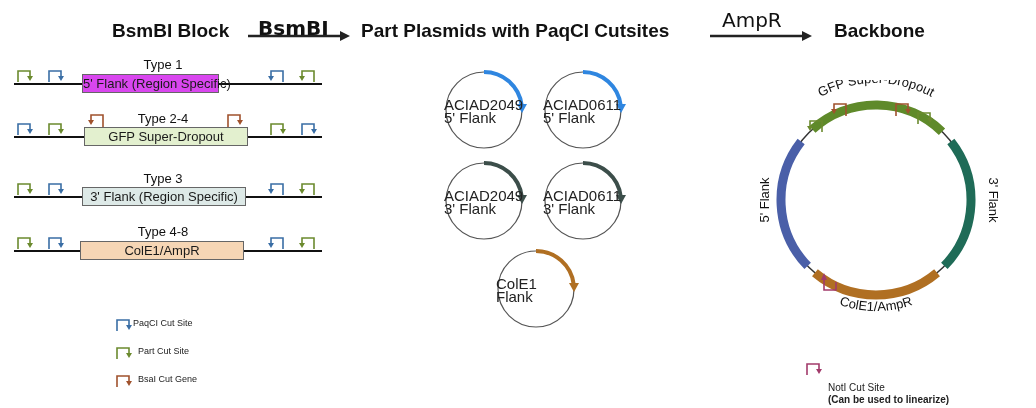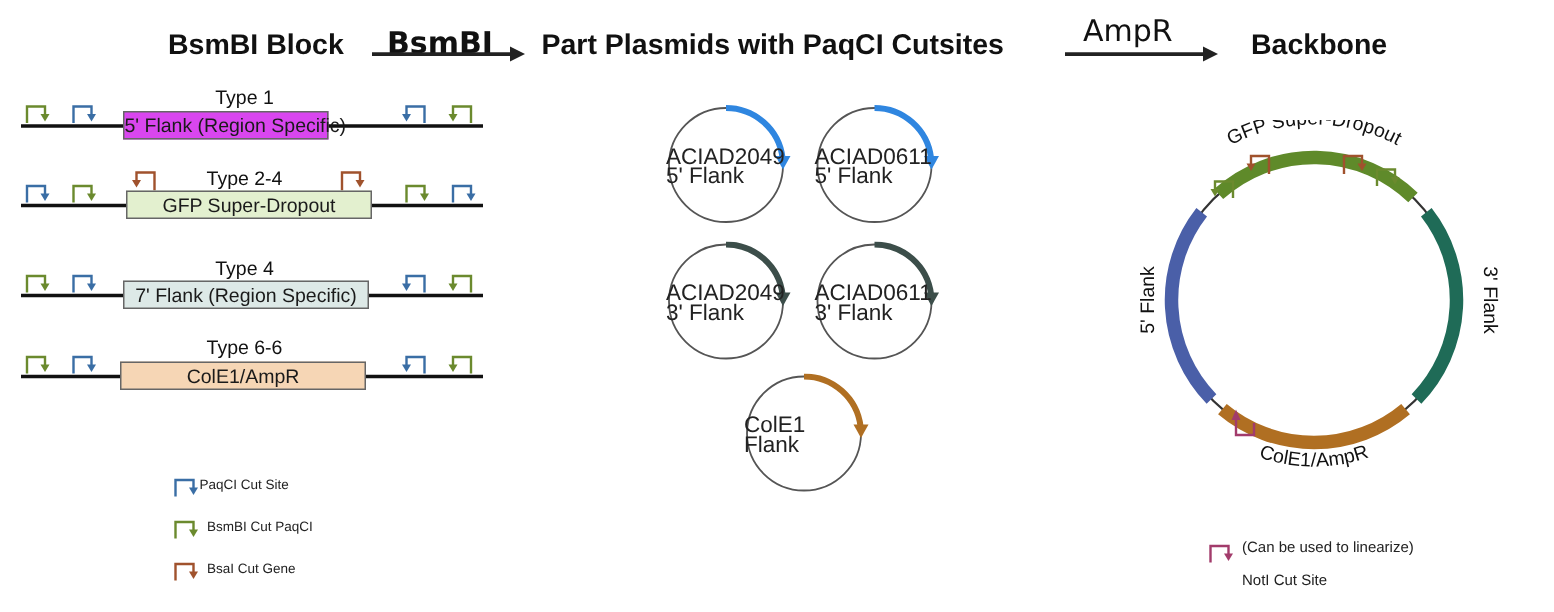--- a/index.html
+++ b/index.html
@@ -29,22 +29,22 @@
 </svg>
 <div class="abs enzyme-label" style="left:722px; top:8px;">AmpR</div>
 <svg class="abs" style="left:708px; top:28px;" width="106" height="14">
   <line x1="2" y1="8" x2="96" y2="8" stroke="#222" stroke-width="2.5"></line>
   <polygon points="94,3 104,8 94,13" fill="#222"></polygon>
 </svg>
 
 <div id="gene-blocks">
   <div class="abs type-label" style="left:80px; width:166px; top:57px;">Type 1</div>
   <div class="abs type-label" style="left:80px; width:166px; top:111px;">Type 2-4</div>
-  <div class="abs type-label" style="left:80px; width:166px; top:171px;">Type 4</div>
-  <div class="abs type-label" style="left:80px; width:166px; top:224px;">Type 6-6</div>
+  <div class="abs type-label" style="left:80px; width:166px; top:171px;">Type 3</div>
+  <div class="abs type-label" style="left:80px; width:166px; top:224px;">Type 4-8</div>
 
   <svg class="abs" style="left:0; top:60px;" width="340" height="210" id="gb-svg">
       <g>
         <line x1="14" y1="24" x2="322" y2="24" stroke="#111" stroke-width="2.2"></line>
         <g>
           <path d="M18,22 L18,11 L30,11 L30,17" fill="none" stroke="#6b8a2e" stroke-width="1.6"></path>
           <polygon points="27,16 33,16 30,21" fill="#6b8a2e"></polygon>
         </g>
         <g>
           <path d="M49,22 L49,11 L61,11 L61,17" fill="none" stroke="#3a6ea5" stroke-width="1.6"></path>
@@ -121,39 +121,39 @@
         </g>
         <g>
           <path d="M314,189 L314,178 L302,178 L302,184" fill="none" stroke="#6b8a2e" stroke-width="1.6"></path>
           <polygon points="299,183 305,183 302,188" fill="#6b8a2e"></polygon>
         </g>
       </g>
     </svg>
 
   <div class="part-box" id="box0" style="left: 82px; top: 74px; width: 137px; height: 19px; background: #d946ef;">5' Flank (Region Specific)</div>
   <div class="part-box" id="box1" style="left: 84px; top: 127px; width: 164px; height: 19px; background: rgb(227, 240, 207);">GFP Super-Dropout</div>
-  <div class="part-box" id="box2" style="left: 82px; top: 187px; width: 164px; height: 19px; background: rgb(221, 233, 231);">7' Flank (Region Specific)</div>
+  <div class="part-box" id="box2" style="left: 82px; top: 187px; width: 164px; height: 19px; background: rgb(221, 233, 231);">3' Flank (Region Specific)</div>
   <div class="part-box" id="box3" style="left: 80px; top: 241px; width: 164px; height: 19px; background: rgb(246, 214, 181);">ColE1/AmpR</div>
 </div>
 
 <div>
   <svg class="abs" style="left:114px; top:316px;" width="20" height="16" id="lg0">
       <g>
         <path d="M3,15 L3,4 L15,4 L15,10" fill="none" stroke="#3a6ea5" stroke-width="1.6"></path>
         <polygon points="12,9 18,9 15,14" fill="#3a6ea5"></polygon>
       </g>
     </svg>
   <div class="abs legend-text" style="left:133px; top:318px;">PaqCI Cut Site</div>
   <svg class="abs" style="left:114px; top:344px;" width="20" height="16" id="lg1">
       <g>
         <path d="M3,15 L3,4 L15,4 L15,10" fill="none" stroke="#6b8a2e" stroke-width="1.6"></path>
         <polygon points="12,9 18,9 15,14" fill="#6b8a2e"></polygon>
       </g>
     </svg>
-  <div class="abs legend-text" style="left:138px; top:346px;">BsmBI Cut PaqCI</div>
+  <div class="abs legend-text" style="left:138px; top:346px;">Part Cut Site</div>
   <svg class="abs" style="left:114px; top:372px;" width="20" height="16" id="lg2">
       <g>
         <path d="M3,15 L3,4 L15,4 L15,10" fill="none" stroke="#a0522d" stroke-width="1.6"></path>
         <polygon points="12,9 18,9 15,14" fill="#a0522d"></polygon>
       </g>
     </svg>
   <div class="abs legend-text" style="left:138px; top:374px;">BsaI Cut Gene</div>
 </div>
 
 <div>
@@ -240,13 +240,13 @@
     </g>
   </svg>
 
 <svg class="abs" style="left:804px; top:360px;" width="20" height="16" id="lg-noti">
     <g>
       <path d="M3,15 L3,4 L15,4 L15,10" fill="none" stroke="#a23b6b" stroke-width="1.6"></path>
       <polygon points="12,9 18,9 15,14" fill="#a23b6b"></polygon>
     </g>
   </svg>
 <div class="abs legend-text" style="left:828px; top:361px; font-size:10px;margin-top:21px;">NotI Cut Site</div>
-<div class="abs legend-text" style="left:828px; top:360px; font-size:10px;">(Can be used to linearize)</div>
+<div class="abs legend-text" style="left:828px; top:394px; font-size:10px;font-weight:bold;">(Can be used to linearize)</div>
 
 </body></html>

